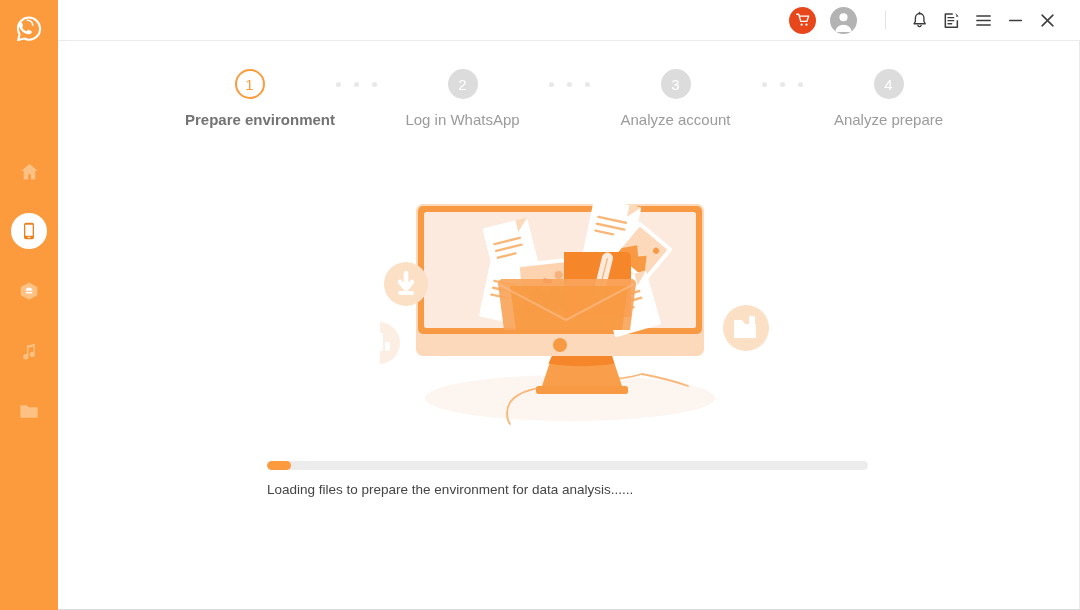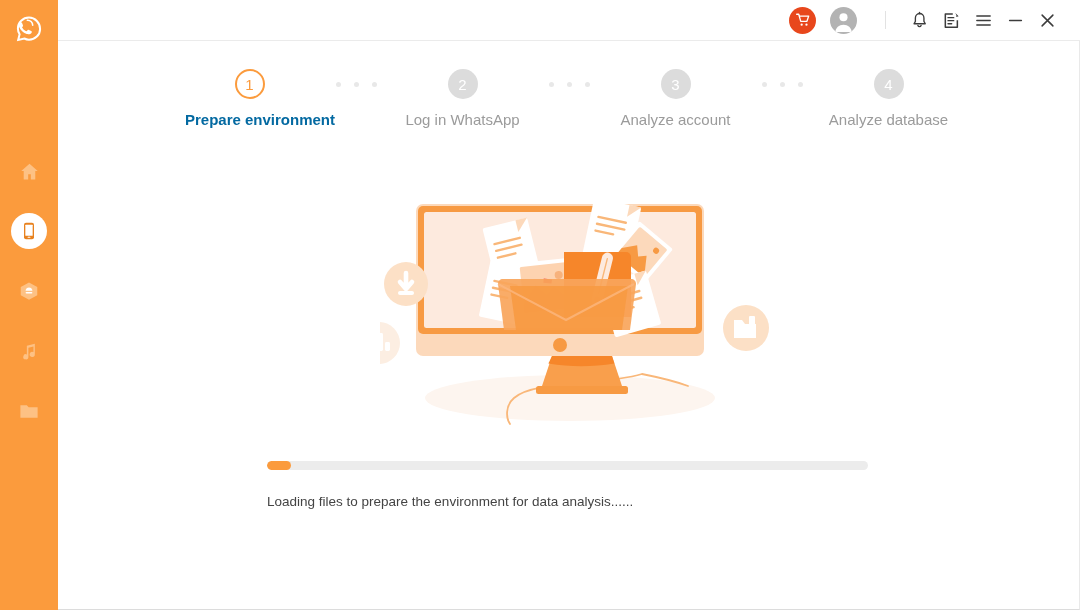--- a/index.html
+++ b/index.html
@@ -81,21 +81,21 @@
   .step-circle {
     width: 30px; height: 30px; border-radius: 50%;
     display: flex; align-items: center; justify-content: center;
     font-size: 15px; line-height: 1;
   }
   .step-circle.active {
     border: 2px solid #fb9b3d; color: #fb9b3d; background: #fff;
   }
   .step-circle.idle { background: #dcdcdc; color: #ffffff; }
   .step-label { margin-top: 12px; font-size: 15px; white-space: nowrap; }
-  .step-label.active { color: #0369a1; font-weight: bold; margin-left: 21px; }
+  .step-label.active { color: #737373; font-weight: bold; margin-left: 21px; }
   .step-label.idle { color: #9b9b9b; }
   .dots {
     display: flex; align-items: center; gap: 13px;
     width: 48px; justify-content: center;
     margin-top: 13px;
   }
   .dot { width: 5px; height: 5px; border-radius: 50%; background: #e8e8e8; }
 
   
   .illus {
@@ -106,21 +106,21 @@
   
   .progress-wrap {
     position: absolute; left: 267px; top: 461px; width: 601px;
   }
   .track {
     width: 100%; height: 9px; border-radius: 5px; background: #ececec;
     overflow: hidden;
   }
   .fill { height: 9px; border-radius: 5px; background: #fb9b3d; }
   .status {
-    margin-top: 24px; font-size: 13.5px; color: #444444;
+    margin-top: 12px; font-size: 13.5px; color: #444444;
   }
 </style>
 </head>
 <body>
 
 <div id="app">
 
   <div class="sidebar">
 
     <div class="logo">
@@ -255,21 +255,21 @@
     </div>
 
     <div class="dots">
       <span class="dot"></span>
       <span class="dot"></span>
       <span class="dot"></span>
     </div>
 
     <div class="step">
       <div class="step-circle idle">4</div>
-      <div class="step-label idle">Analyze database</div>
+      <div class="step-label idle">Analyze prepare</div>
     </div>
 
   </div>
 
   <div class="illus">
     <svg width="400" height="250" viewBox="0 0 400 250">
 
       <ellipse cx="190" cy="208" rx="145" ry="23" fill="#fdf5ef"></ellipse>
 
       <path d="M262 184c30 6 46 12 46 12M262 184c-40 12-108 6-128 24-9 8-8 20-4 26" fill="none" stroke="#f9b779" stroke-width="1.8" stroke-linecap="round"></path>

